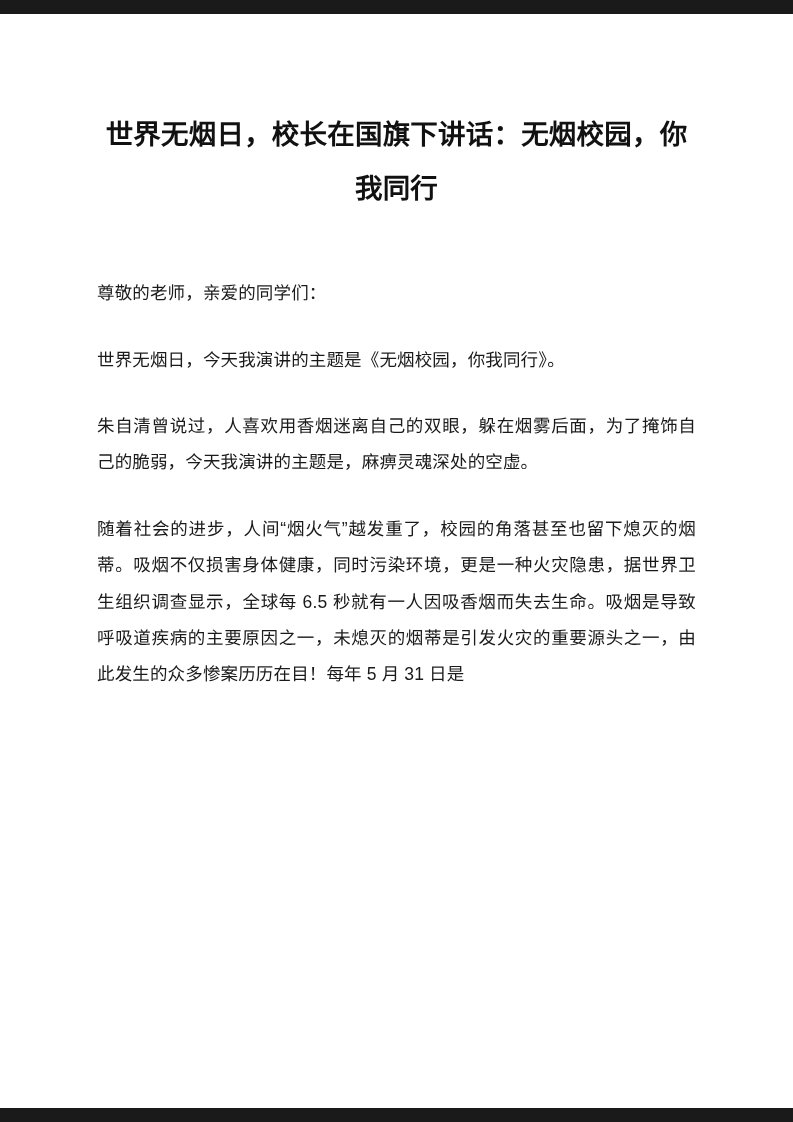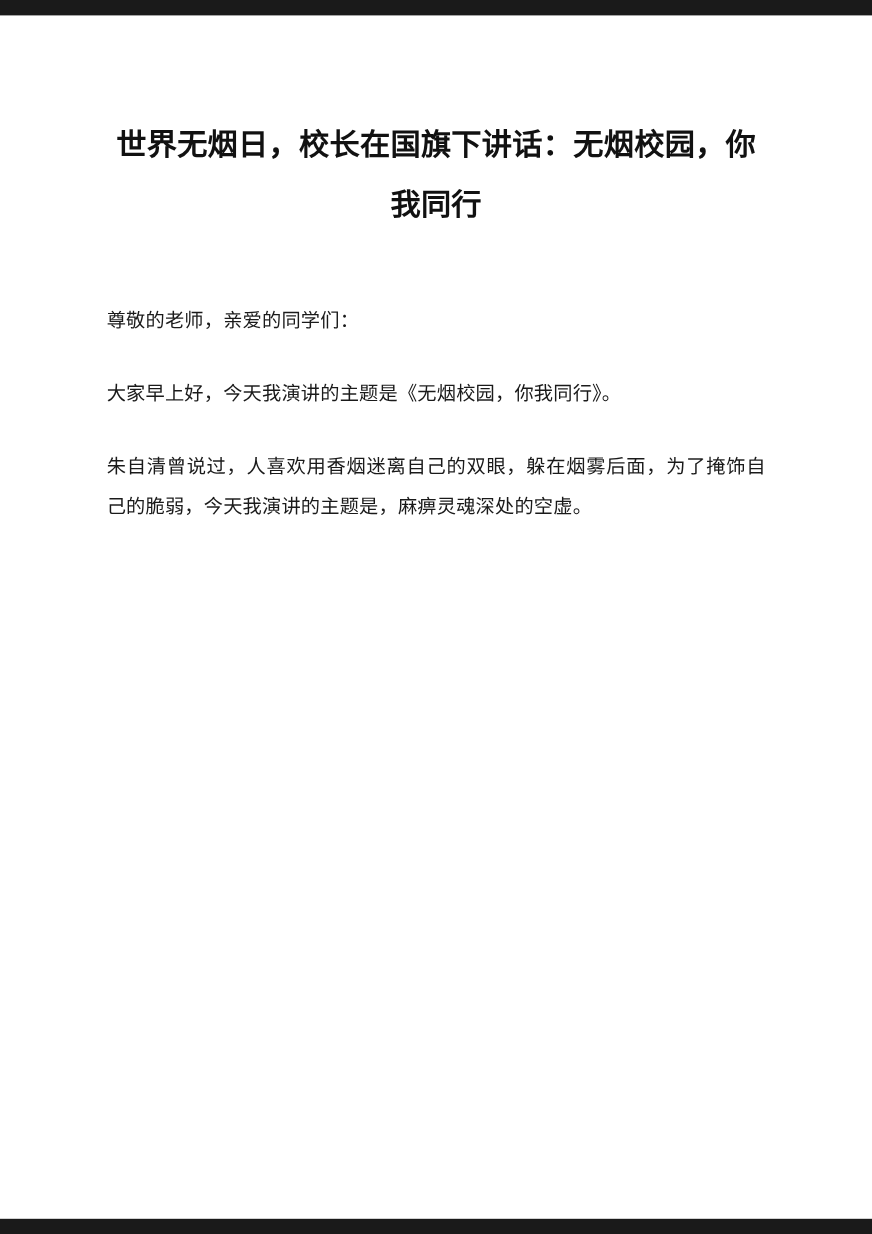--- a/index.html
+++ b/index.html
@@ -7,21 +7,21 @@
     padding: 0;
     background: #ffffff;
   }
   .page {
     position: relative;
     width: 793px;
     height: 1122px;
     background: #ffffff;
     box-sizing: border-box;
     overflow: hidden;
-    font-family: Liberation Mono, monospace;
+    font-family: Liberation Sans, sans-serif;
   }
   .rule-top {
     position: absolute;
     left: 0;
     right: 0;
     top: 0;
     height: 14px;
     background: #1a1a1a;
   }
   .rule-bottom {
@@ -69,21 +69,22 @@
 <div class="page">
 
   <div class="rule-top"></div>
 
   <div class="content">
 
     <h1 class="doc-title">世界无烟日，校长在国旗下讲话：无烟校园，你我同行</h1>
 
     <div class="body-block">
       <p class="para">尊敬的老师，亲爱的同学们：</p>
-      <p class="para">大家早上好，今天我演讲的主题是《无烟校园，你我同行》。</p>
+      <p class="para">世界无烟日，今天我演讲的主题是《无烟校园，你我同行》。</p>
       <p class="para">朱自清曾说过，人喜欢用香烟迷离自己的双眼，躲在烟雾后面，为了掩饰自己的脆弱，今天我演讲的主题是，麻痹灵魂深处的空虚。</p>
+      <p class="para">随着社会的进步，人间“烟火气”越发重了，校园的角落甚至也留下熄灭的烟蒂。吸烟不仅损害身体健康，同时污染环境，更是一种火灾隐患，据世界卫生组织调查显示，全球每 6.5 秒就有一人因吸香烟而失去生命。吸烟是导致呼吸道疾病的主要原因之一，未熄灭的烟蒂是引发火灾的重要源头之一，由此发生的众多惨案历历在目！每年 5 月 31 日是</p>
     </div>
 
   </div>
 
   <div class="rule-bottom"></div>
 
 </div>
 
 </body></html>

